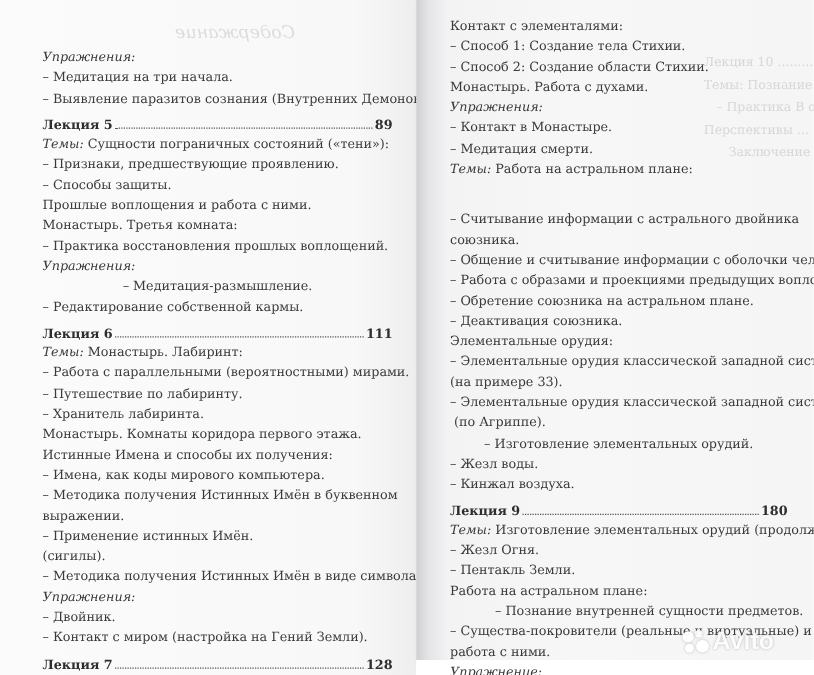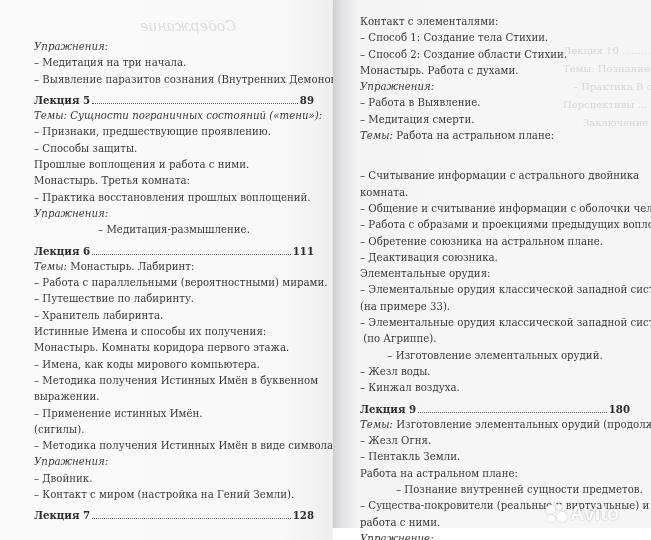--- a/index.html
+++ b/index.html
@@ -81,39 +81,40 @@
   <div class="ghost-heading">Содержание</div>
   <div class="text-block left-text" id="left-toc">
       <div class="line italic" style="white-space: pre;">Упражнения:</div>
       <div class="line" style="white-space: pre;">– Медитация на три начала.</div>
       <div class="line" style="white-space: pre;">– Выявление паразитов сознания (Внутренних Демонов).</div>
       <div class="line heading">
         <span>Лекция 5</span>
         <span class="dots"></span>
         <span>89</span>
       </div>
-      <div class="line"><span class="italic">Темы:</span><span style="white-space: pre; font-style: italic;"> Сущности пограничных состояний («тени»):</span></div>
+      <div class="line"><span class="italic">Темы:</span><span style="white-space: pre;"> Сущности пограничных состояний («тени»):</span></div>
       <div class="line" style="white-space: pre;">– Признаки, предшествующие проявлению.</div>
       <div class="line" style="white-space: pre;">– Способы защиты.</div>
       <div class="line" style="white-space: pre;">Прошлые воплощения и работа с ними.</div>
       <div class="line" style="white-space: pre;">Монастырь. Третья комната:</div>
       <div class="line" style="white-space: pre;">– Практика восстановления прошлых воплощений.</div>
       <div class="line italic" style="white-space: pre;">Упражнения:</div>
       <div class="line" style="white-space: pre; text-align: center;">– Медитация-размышление.</div>
+      <div class="line" style="white-space: pre;">– Редактирование собственной кармы.</div>
       <div class="line heading">
         <span>Лекция 6</span>
         <span class="dots"></span>
         <span>111</span>
       </div>
       <div class="line"><span class="italic">Темы:</span><span style="white-space: pre;"> Монастырь. Лабиринт:</span></div>
       <div class="line" style="white-space: pre;">– Работа с параллельными (вероятностными) мирами.</div>
       <div class="line" style="white-space: pre;">– Путешествие по лабиринту.</div>
       <div class="line" style="white-space: pre;">– Хранитель лабиринта.</div>
+      <div class="line" style="white-space: pre;">Монастырь. Комнаты коридора первого этажа.</div>
       <div class="line" style="white-space: pre;">Истинные Имена и способы их получения:</div>
-      <div class="line" style="white-space: pre;">Монастырь. Комнаты коридора первого этажа.</div>
       <div class="line" style="white-space: pre;">– Имена, как коды мирового компьютера.</div>
       <div class="line" style="white-space: pre;">– Методика получения Истинных Имён в буквенном</div>
       <div class="line" style="white-space: pre;">выражении.</div>
       <div class="line" style="white-space: pre;">– Применение истинных Имён.</div>
       <div class="line" style="white-space: pre;">(сигилы).</div>
       <div class="line" style="white-space: pre;">– Методика получения Истинных Имён в виде символа</div>
       <div class="line italic" style="white-space: pre;">Упражнения:</div>
       <div class="line" style="white-space: pre;">– Двойник.</div>
       <div class="line" style="white-space: pre;">– Контакт с миром (настройка на Гений Земли).</div>
       <div class="line heading">
@@ -132,25 +133,25 @@
   <div class="ghost" style="left:230px; top:96px;">Перспективы ...</div>
   <div class="ghost" style="left:250px; top:114px;">Заключение</div>
 </div>
 <div class="bottom-strip"></div>
 <div class="text-block right-text" id="right-toc">
     <div class="line" style="white-space: pre;">Контакт с элементалями:</div>
     <div class="line" style="white-space: pre;">– Способ 1: Создание тела Стихии.</div>
     <div class="line" style="white-space: pre;">– Способ 2: Создание области Стихии.</div>
     <div class="line" style="white-space: pre;">Монастырь. Работа с духами.</div>
     <div class="line italic" style="white-space: pre;">Упражнения:</div>
-    <div class="line" style="white-space: pre;">– Работа в Выявление.</div>
+    <div class="line" style="white-space: pre;">– Контакт в Монастыре.</div>
     <div class="line" style="white-space: pre;">– Медитация смерти.</div>
     <div class="line"><span class="italic">Темы:</span><span style="white-space: pre;"> Работа на астральном плане:</span></div>
     <div class="line" style="white-space: pre; margin-top: 24px;">– Считывание информации с астрального двойника</div>
-    <div class="line" style="white-space: pre;">комната.</div>
+    <div class="line" style="white-space: pre;">союзника.</div>
     <div class="line" style="white-space: pre;">– Общение и считывание информации с оболочки человека.</div>
     <div class="line" style="white-space: pre;">– Работа с образами и проекциями предыдущих воплощений.</div>
     <div class="line" style="white-space: pre;">– Обретение союзника на астральном плане.</div>
     <div class="line" style="white-space: pre;">– Деактивация союзника.</div>
     <div class="line" style="white-space: pre;">Элементальные орудия:</div>
     <div class="line" style="white-space: pre;">– Элементальные орудия классической западной системы</div>
     <div class="line" style="white-space: pre;">(на примере 33).</div>
     <div class="line" style="white-space: pre;">– Элементальные орудия классической западной системы</div>
     <div class="line" style="white-space: pre;"> (по Агриппе).</div>
     <div class="line" style="white-space: pre; text-align: center;">– Изготовление элементальных орудий.</div>

